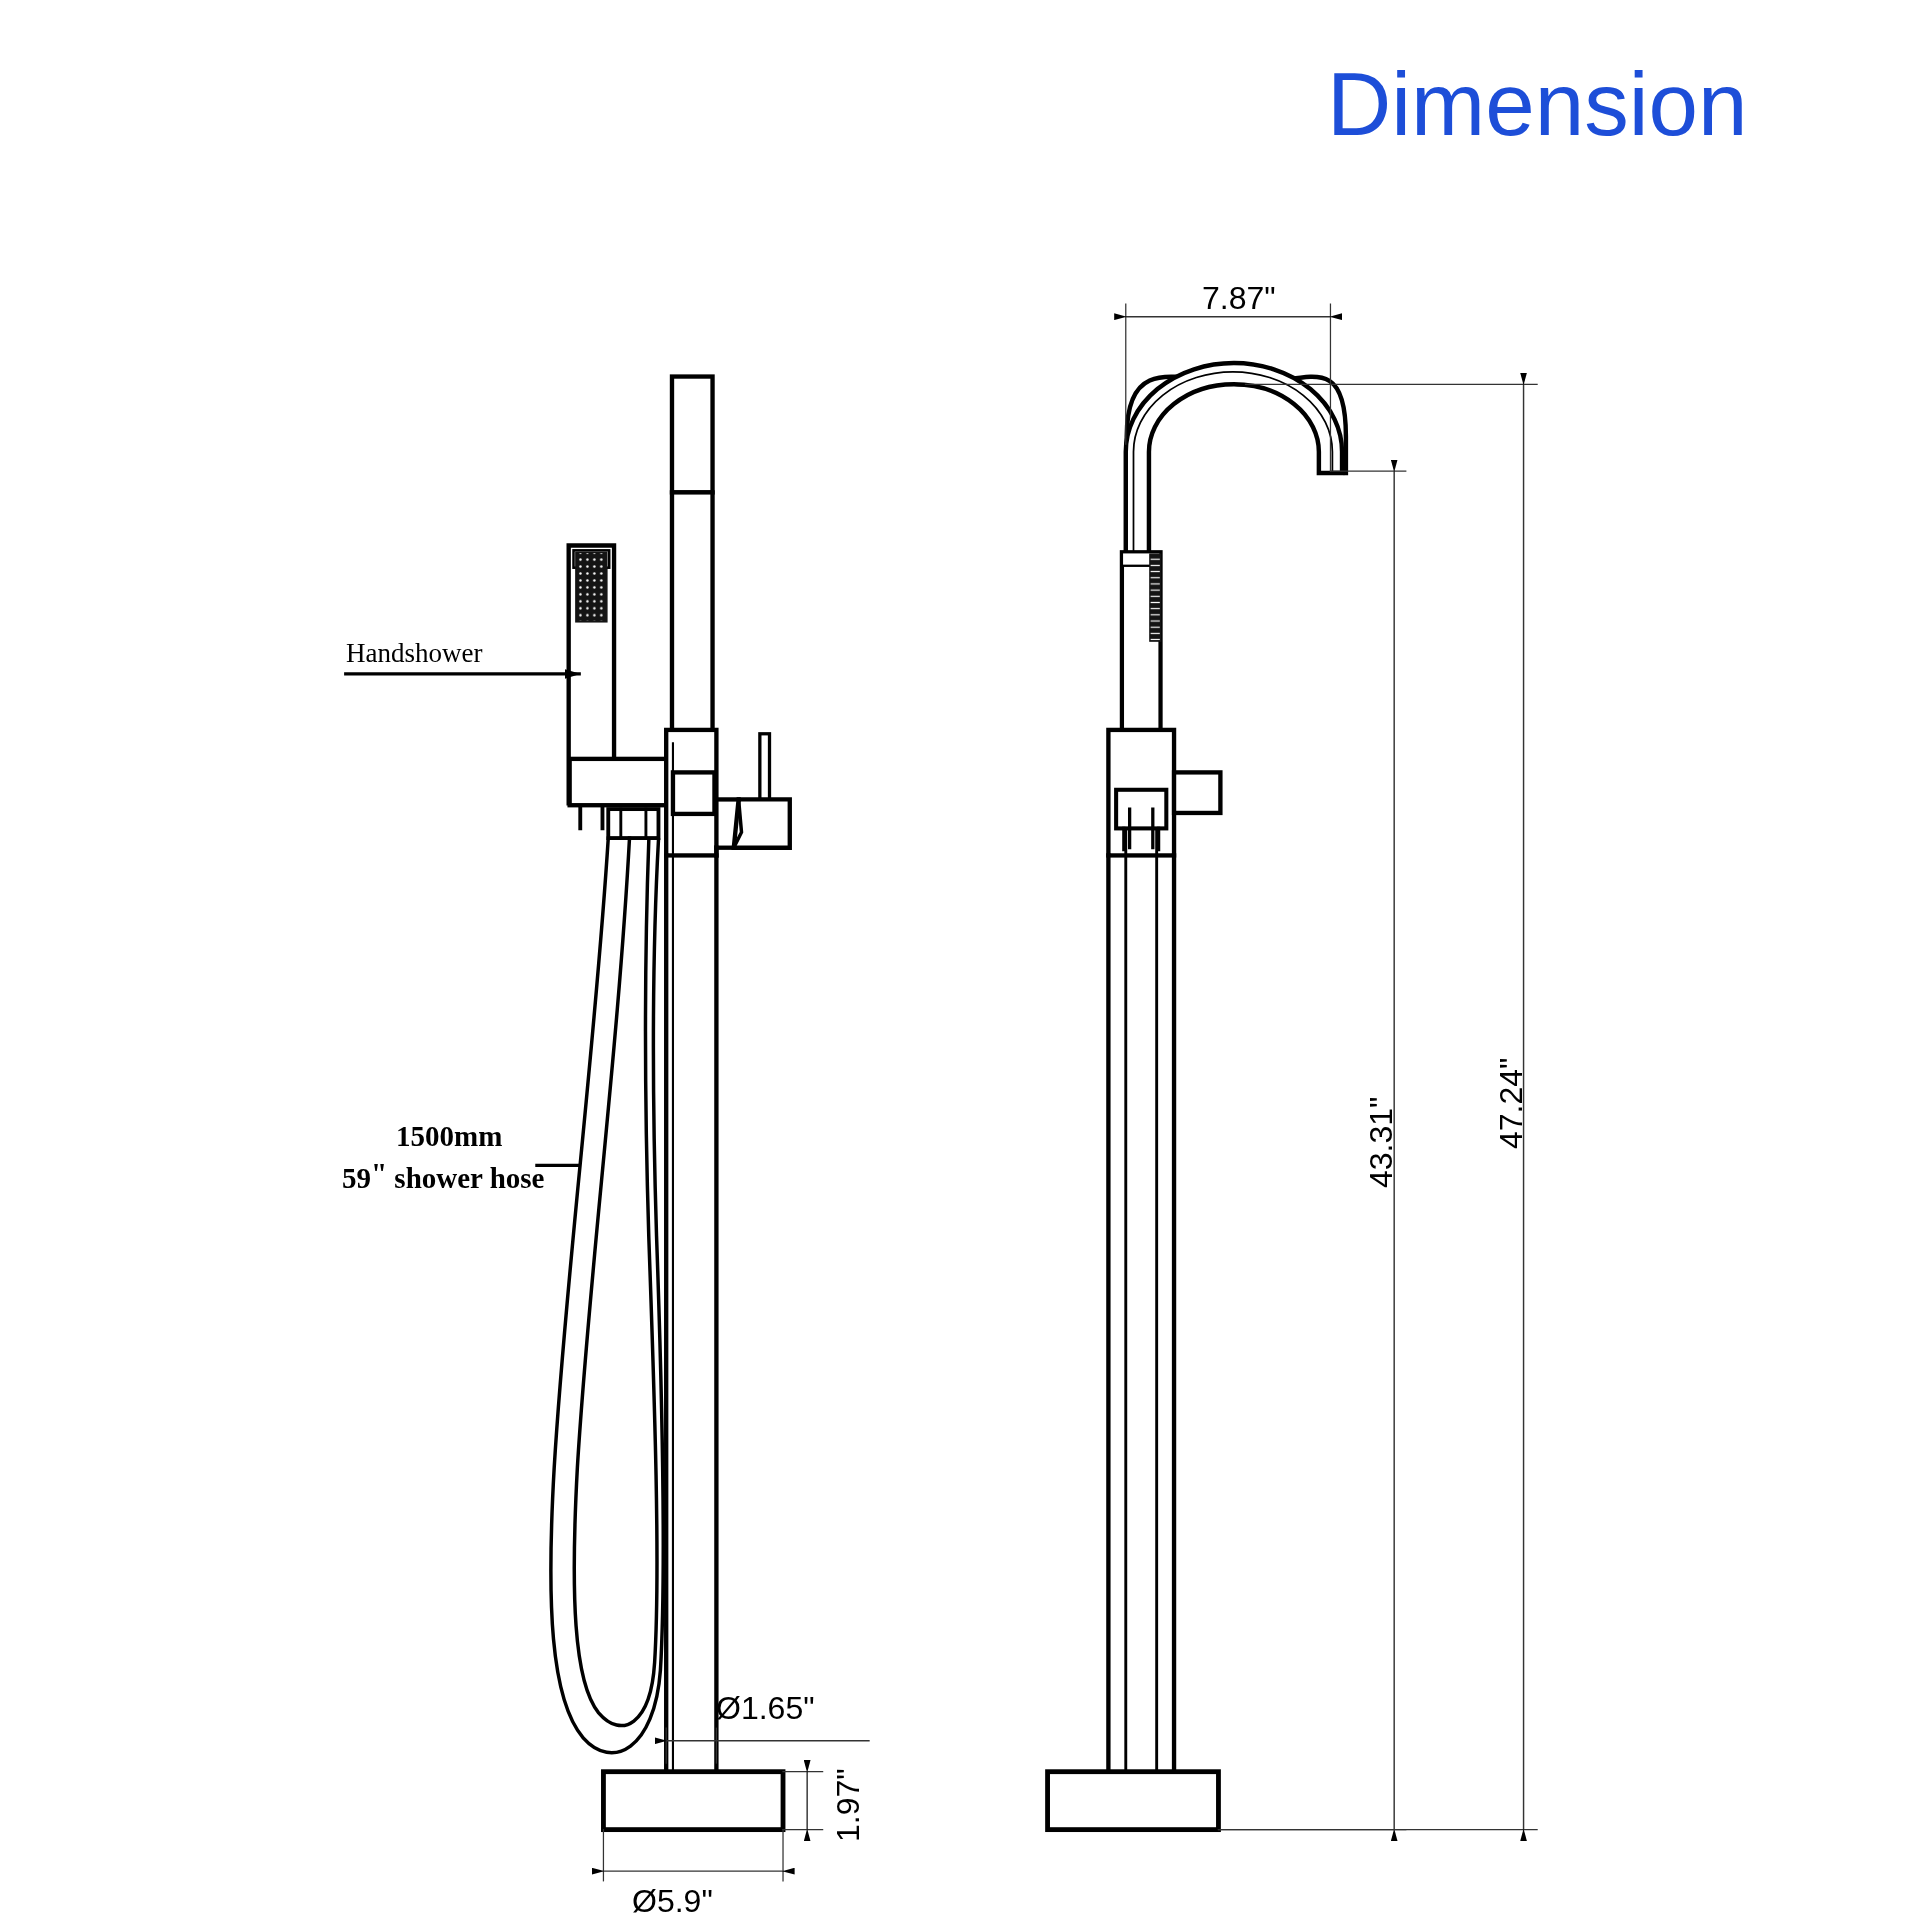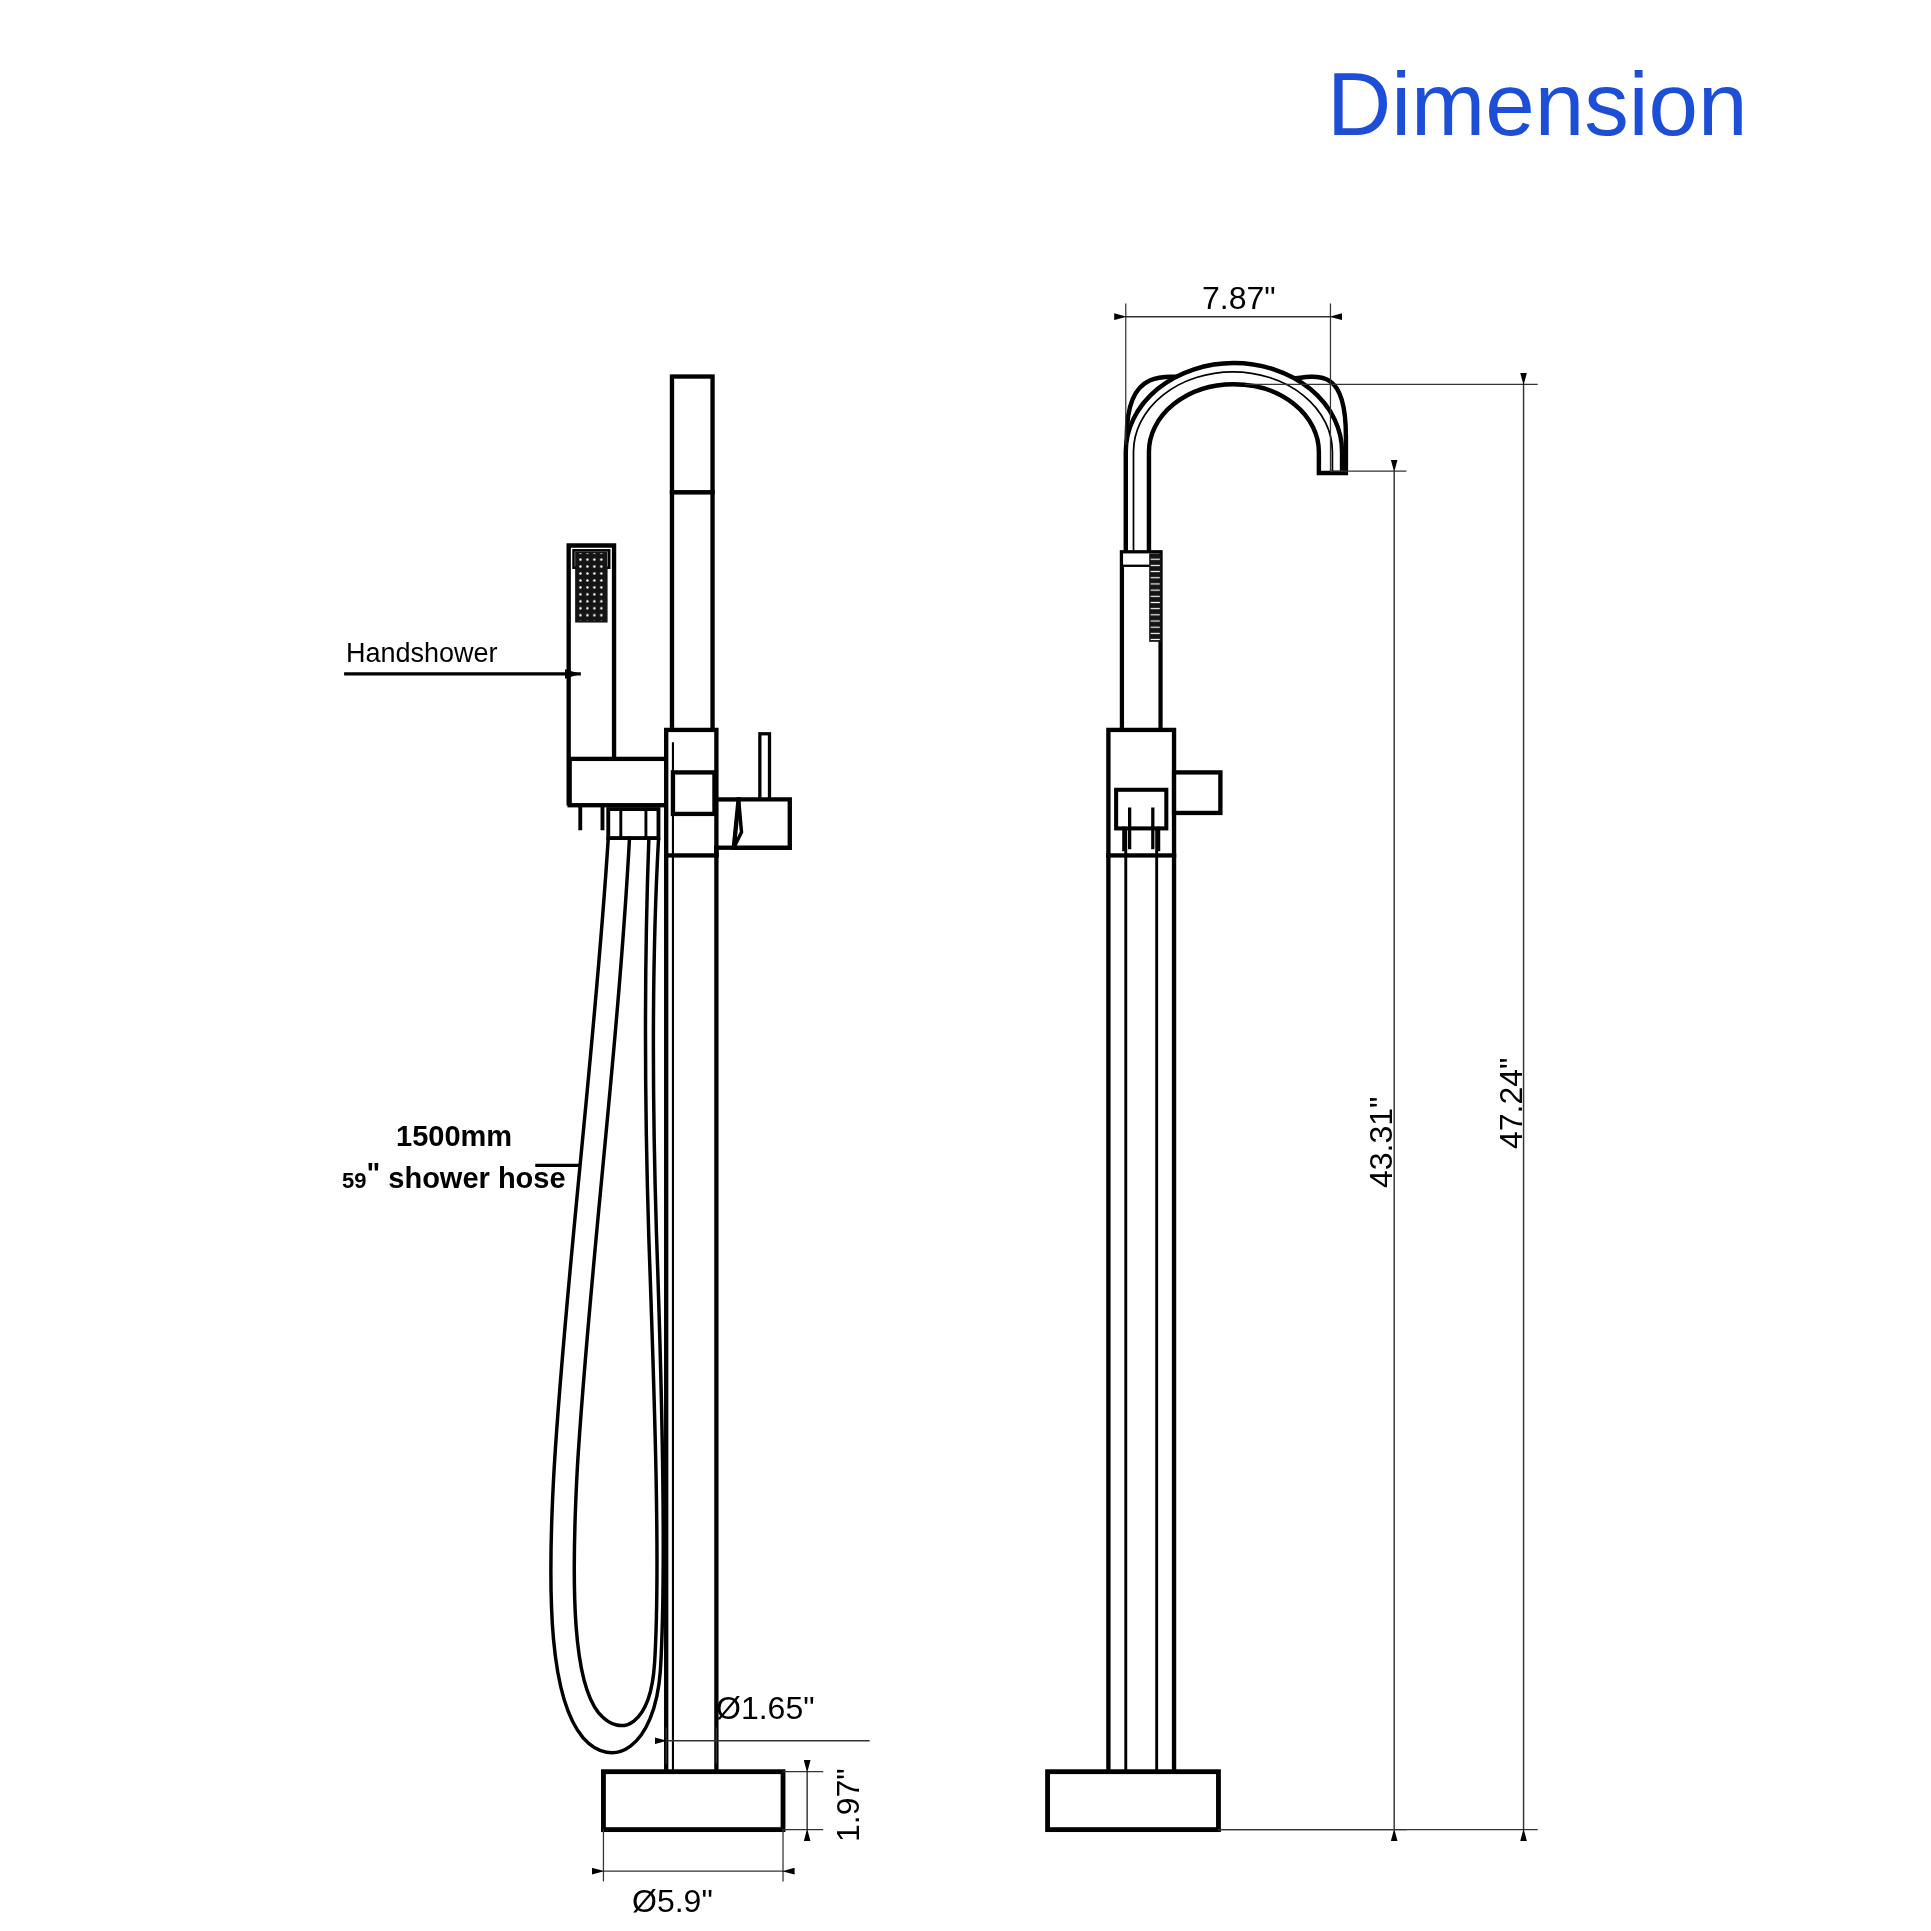--- a/index.html
+++ b/index.html
@@ -1,21 +1,21 @@
 <!DOCTYPE html>
 <html><head>
 <meta charset="utf-8">
 <style>
   html,body{margin:0;padding:0;background:#ffffff;}
   body{width:1931px;height:1931px;font-family:"Liberation Sans",sans-serif;color:#000;}
   #stage{position:relative;width:1931px;height:1931px;overflow:hidden;background:#fff;}
   #stage svg{position:absolute;left:0;top:0;}
   .ttl{position:absolute;font-family:"Liberation Sans",sans-serif;font-weight:400;
        font-size:89px;line-height:1;color:#1d4ed8;white-space:nowrap;letter-spacing:0px;}
-  .lbl{position:absolute;font-family:Liberation Sans, sans-serif;font-size:26px;
+  .lbl{position:absolute;font-family:Liberation Serif, serif;font-size:26px;
        line-height:1.25;color:#000;white-space:nowrap;}
   .dim{position:absolute;font-family:"Liberation Sans",sans-serif;font-size:32px;
        line-height:1;color:#000;white-space:nowrap;}
   .rot90{transform:rotate(-90deg);transform-origin:left top;}
   .lbl-b{font-weight:700;}
   .q{font-size:0.92em;vertical-align:0.18em;}
 </style>
 </head>
 <body>
 
@@ -226,21 +226,21 @@
 
     </g>
   </svg>
 
   <div class="lbl" style="left:346px; top:637px; font-size:27px;">Handshower</div>
 
   <div style="position:absolute; left:396px; top:1118px;">
     <div class="lbl lbl-b" style="position:static; font-size:29px; text-align:right;">1500mm</div>
   </div>
   <div style="position:absolute; left:342px; top:1155px; white-space:nowrap;">
-    <span class="lbl lbl-b" style="position:static; font-size:22px;">59</span><span class="lbl lbl-b q" style="position:static; font-size:29px;">"</span><span class="lbl lbl-b" style="position:static; font-size:29px;"> shower hose</span>
+    <span class="lbl lbl-b" style="position:static; font-size:29px;">59</span><span class="lbl lbl-b q" style="position:static; font-size:29px;">"</span><span class="lbl lbl-b" style="position:static; font-size:29px;"> shower hose</span>
   </div>
 
   <div class="dim" style="left:716px; top:1692px;">Ø1.65"</div>
 
   <div class="dim rot90" style="left:832px; top:1842px;">1.97"</div>
 
   <div class="dim" style="left:632px; top:1885px;">Ø5.9"</div>
 
   <div class="dim" style="left:1202px; top:282px;">7.87"</div>
 

